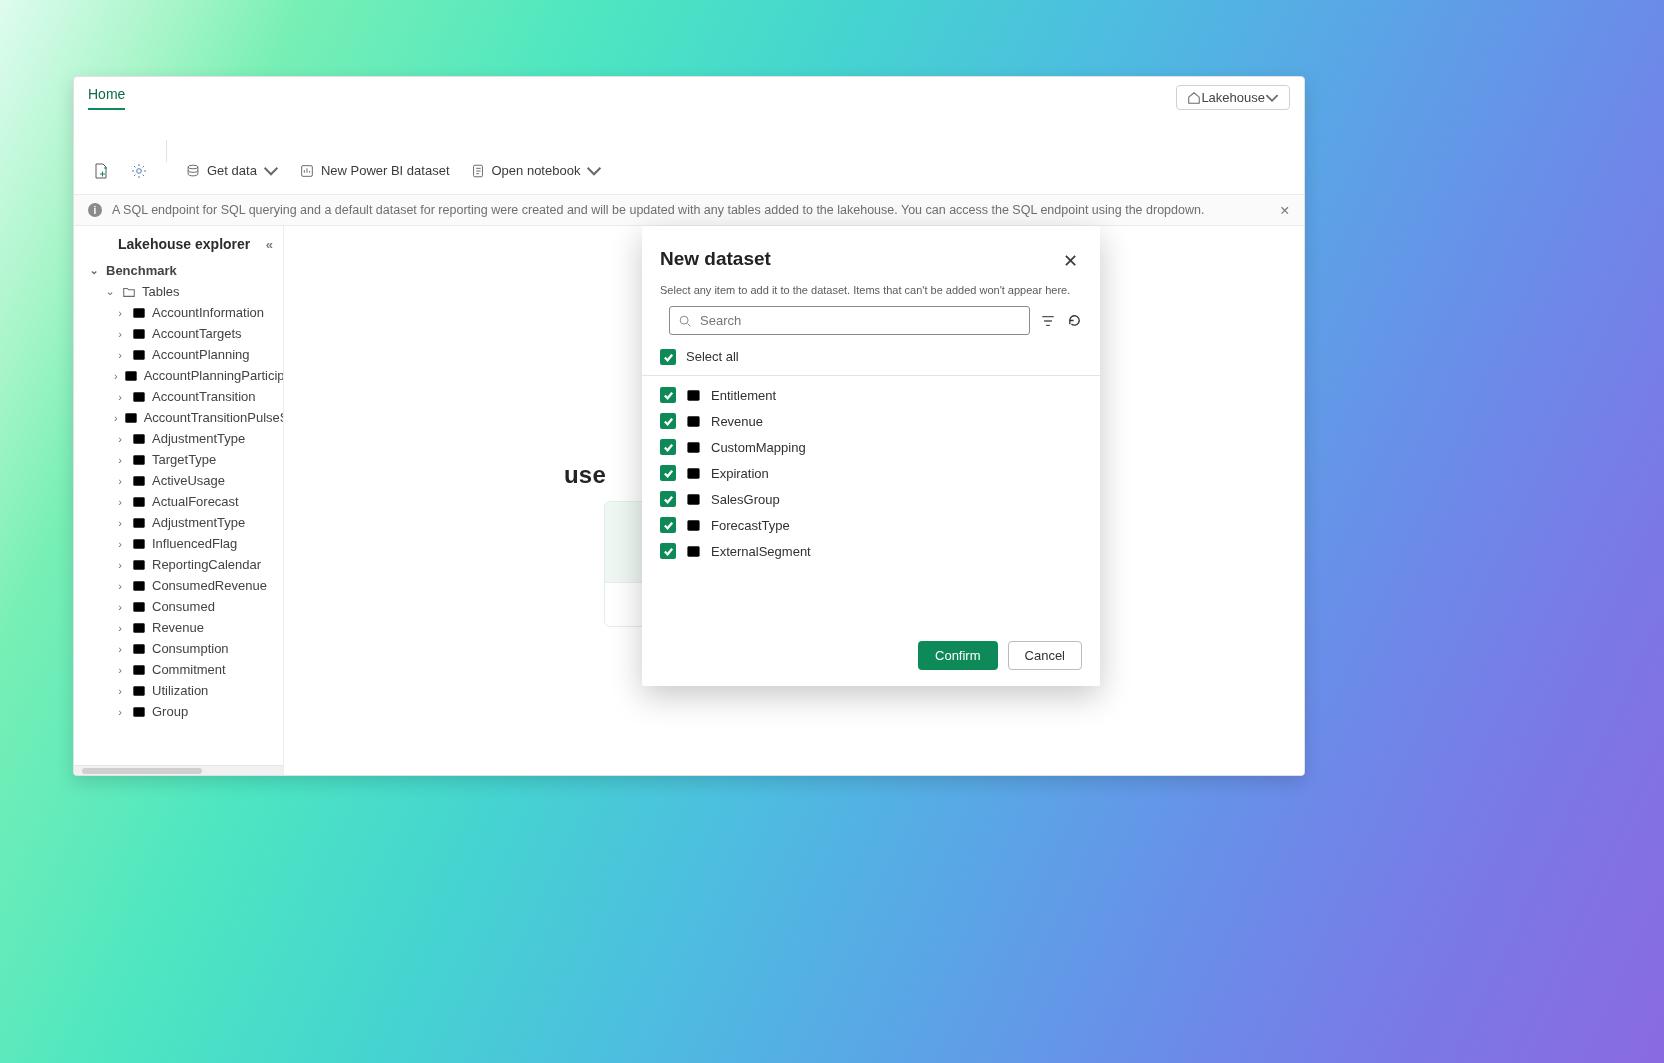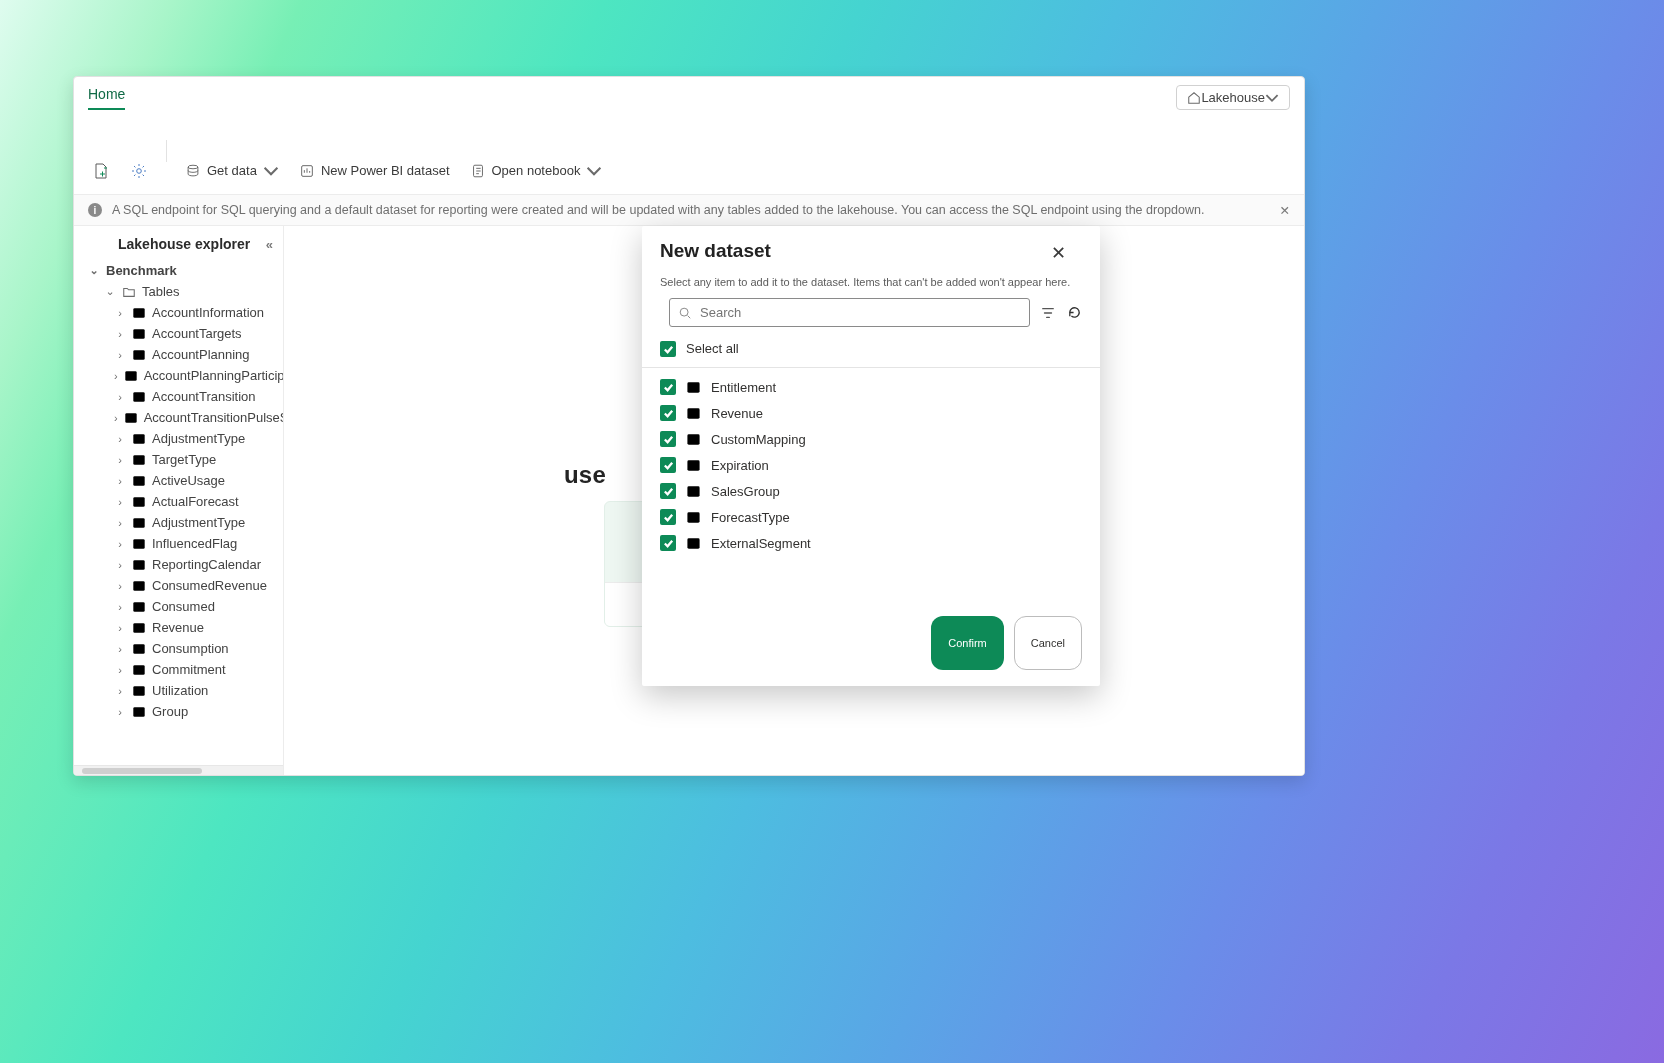--- a/index.html
+++ b/index.html
@@ -69,39 +69,39 @@
   .card { width: 170px; background: #eef7f2; border: 1px solid #e2efe8; border-radius: 6px; display: flex; flex-direction: column; align-items: center; overflow: hidden; }
   .card .art { height: 80px; width: 100%; display: flex; align-items: center; justify-content: center; }
   .card .art svg { width: 26px; height: 26px; stroke: #6b6b6b; fill: none; }
   .card .label { width: 100%; background: #fff; border-top: 1px solid #ececec; padding: 14px 8px; text-align: center; color: #3a3a3a; }
   
   .modal {
     position: absolute; left: 358px; top: 0; width: 458px; height: 460px;
     background: #fff; box-shadow: 0 10px 32px rgba(0,0,0,.22);
     display: flex; flex-direction: column; border-radius: 2px;
   }
-  .modal-head { display: flex; align-items: flex-start; justify-content: space-between; padding: 14px 30px 4px 18px; }
+  .modal-head { display: flex; align-items: flex-start; justify-content: space-between; padding: 14px 18px 4px 18px; margin-top: 8px; }
   .modal-head h2 { font-size: 19px; font-weight: 600; color: #222; }
   .modal-head .x { font-size: 18px; color: #3a3a3a; cursor: pointer; padding: 2px 4px; }
   .modal-sub { padding: 6px 18px 10px 18px; color: #5b5b5b; font-size: 11px; }
   .search-row { display: flex; align-items: center; gap: 10px; padding: 0 18px 10px 18px; margin-left: 9px; }
   .searchbox { flex: 1; display: flex; align-items: center; gap: 8px; border: 1px solid #8a8a8a; border-radius: 3px; padding: 6px 8px; color: #7a7a7a; }
   .searchbox svg { width: 14px; height: 14px; stroke: #7a7a7a; fill: none; }
   .searchbox input { border: none; outline: none; flex: 1; font-size: 13px; color: #333; background: transparent; }
   .filter-ic, .refresh-ic { width: 16px; height: 16px; color: #555; cursor: pointer; display: inline-flex; align-items: center; justify-content: center; }
   .selall { display: flex; gap: 10px; padding: 4px 18px 10px 18px; border-bottom: 1px solid #e4e4e4; }
   .chk { width: 16px; height: 16px; border-radius: 2px; background: #0d8a57; display: inline-flex; align-items: center; justify-content: center; cursor: pointer; flex: none; }
   .chk svg { width: 11px; height: 11px; stroke: #fff; stroke-width: 2.5; fill: none; }
   .list { flex: 1; overflow-y: auto; padding: 6px 0 4px 0; position: relative; }
   .list::-webkit-scrollbar { width: 8px; }
   .list::-webkit-scrollbar-thumb { background: #cfcfcf; border-radius: 6px; }
   .list-item { display: flex; align-items: center; gap: 10px; padding: 5px 18px; }
   .list-item .ticon { width: 15px; height: 15px; flex: none; }
   .modal-foot { display: flex; justify-content: flex-end; gap: 10px; padding: 12px 18px 16px; }
-  .btn { padding: 20px 16px; border-radius: 12px; font-size: 11px; cursor: pointer; border: 1px solid transparent; }
+  .btn { padding: 6px 16px; border-radius: 4px; font-size: 13px; cursor: pointer; border: 1px solid transparent; }
   .btn-primary { background: #0d8a57; color: #fff; }
   .btn-secondary { background: #fff; color: #323130; border: 1px solid #bcbcbc; }
 </style>
 </head>
 <body>
 
 <svg width="0" height="0" style="position:absolute">
   <defs>
     <g id="table-glyph">
       <rect x="1.5" y="2.5" width="13" height="11" rx="1.5"></rect>

